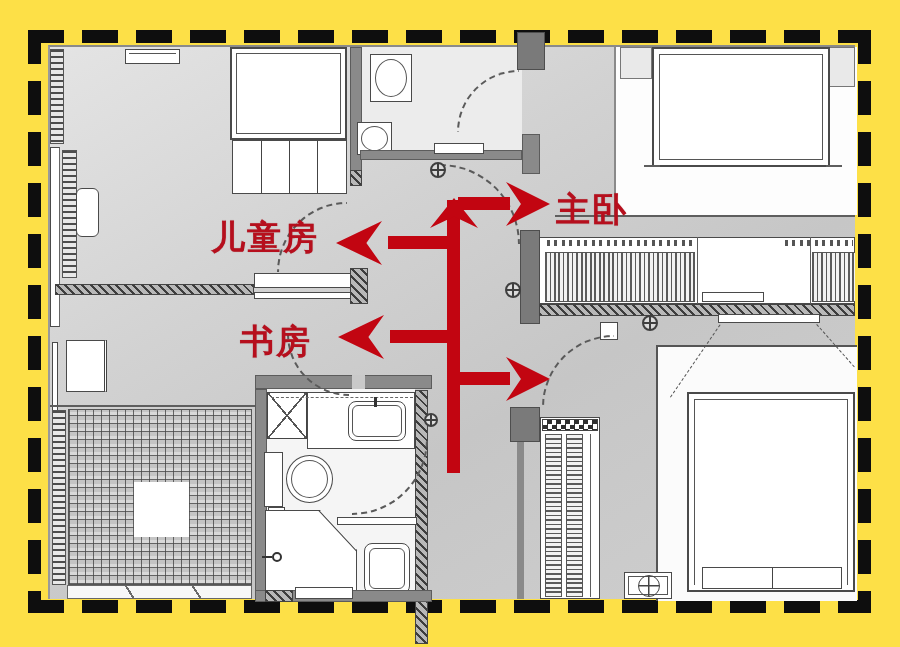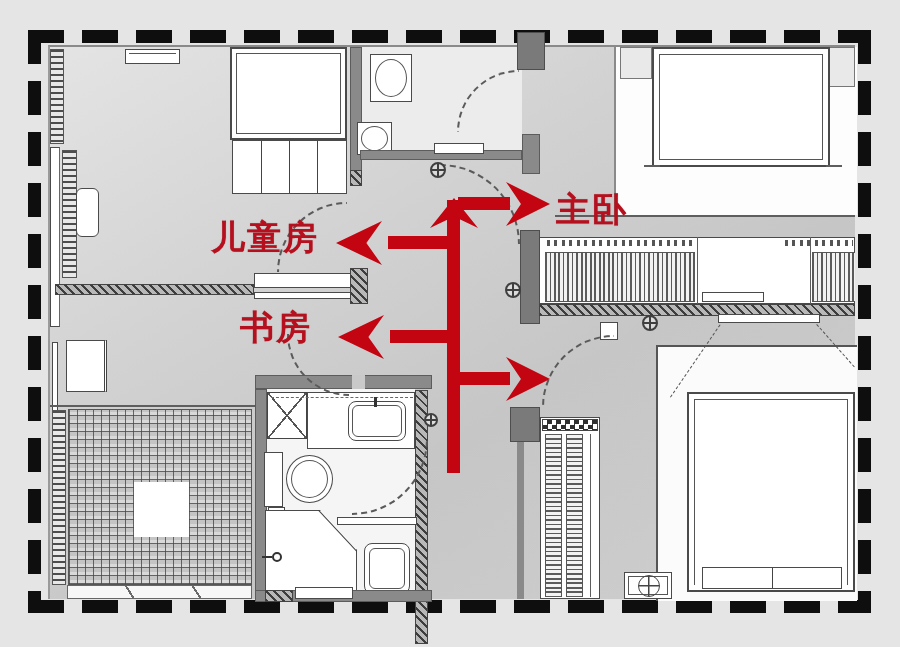--- a/index.html
+++ b/index.html
@@ -1,16 +1,16 @@
 <!DOCTYPE html>
 <html><head>
 <meta charset="utf-8">
 <style>
   html,body{margin:0;padding:0;background:#fff;}
-  .stage{position:relative;width:900px;height:647px;background:#e5e5e5;overflow:hidden;
+  .stage{position:relative;width:900px;height:647px;background:#fde047;overflow:hidden;
          font-family:"Liberation Sans","DejaVu Sans",sans-serif;}
   .abs{position:absolute;}
   
   .dash-h{height:13px;background:repeating-linear-gradient(90deg,#0e0e0e 0 36px,transparent 36px 54px);}
   .dash-v{width:13px;background:repeating-linear-gradient(180deg,#0e0e0e 0 34px,transparent 34px 51px);}
   
   .plan{left:48px;top:45px;width:805px;height:552px;
         background:linear-gradient(150deg,#e4e4e4 0%,#d2d2d2 35%,#c6c6c6 62%,#cfcfcf 100%);
         border-top:2px solid #8a8a8a;border-left:2px solid #9a9a9a;}
   .wall{background:#8a8a8a;border:1px solid #5c5c5c;box-sizing:border-box;}
@@ -208,14 +208,14 @@
   <div class="abs head-right" style="left:506px;top:180px;width:44px;height:48px;"></div>
   <div class="abs red" style="left:388px;top:236px;width:62px;height:13px;"></div>
   <div class="abs head-left" style="left:336px;top:219px;width:46px;height:48px;"></div>
   <div class="abs red" style="left:390px;top:330px;width:60px;height:13px;"></div>
   <div class="abs head-left" style="left:338px;top:313px;width:46px;height:48px;"></div>
   <div class="abs red" style="left:458px;top:372px;width:52px;height:13px;"></div>
   <div class="abs head-right" style="left:506px;top:355px;width:44px;height:48px;"></div>
 
   <div class="abs room-label" style="left:556px;top:192px;">主卧</div>
   <div class="abs room-label" style="left:211px;top:220px;">儿童房</div>
-  <div class="abs room-label" style="left:240px;top:310px;">书房</div>
+  <div class="abs room-label" style="left:240px;top:324px;">书房</div>
 </div>
 
 </body></html>

